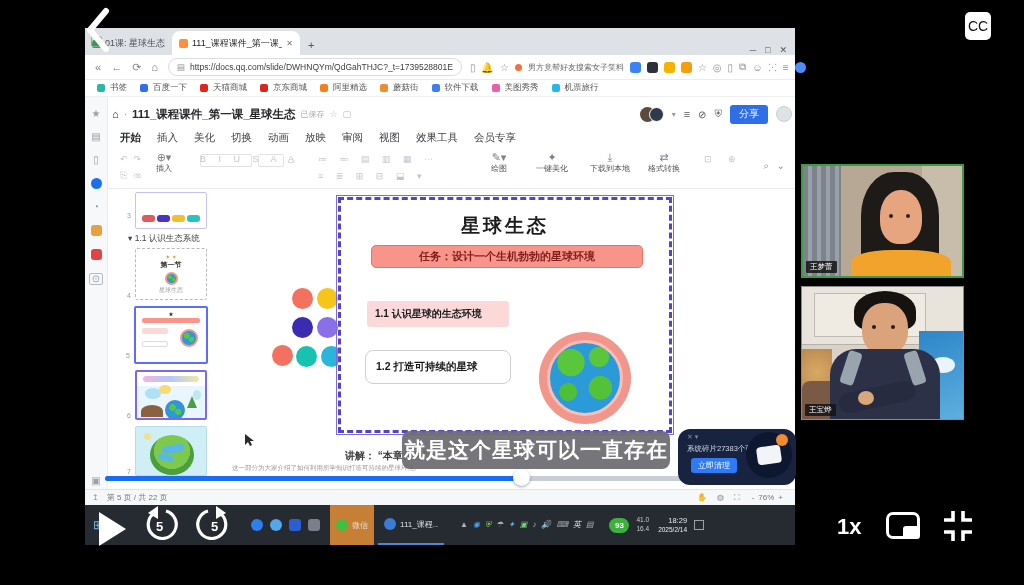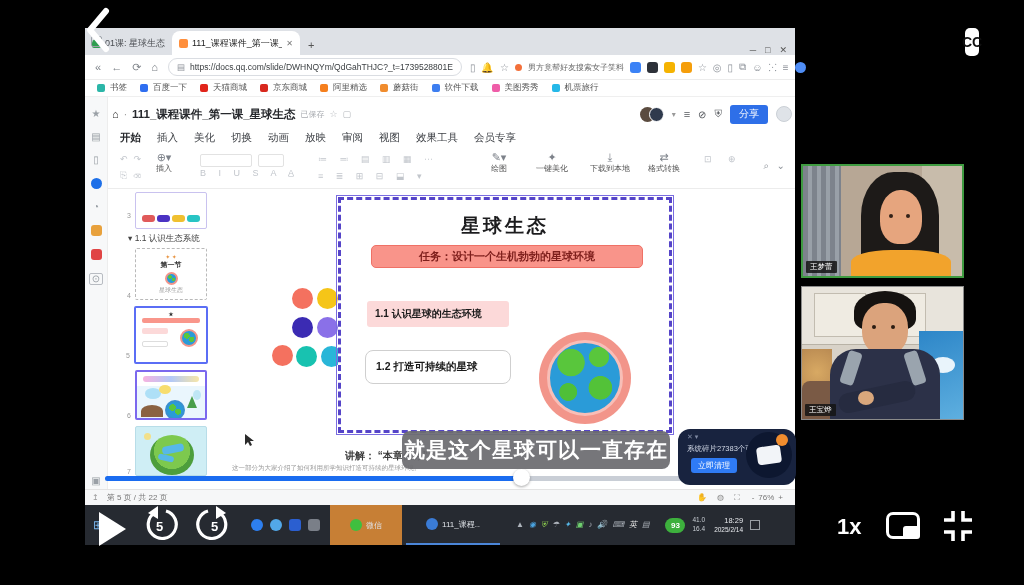--- a/index.html
+++ b/index.html
@@ -61,34 +61,34 @@
   .dot{position:absolute;width:21px;height:21px;border-radius:50%}
 
   
   .seektrack{left:105px;top:476px;width:585px;height:5px;background:#c9ced6;border-radius:3px}
   .seekfill{width:420px;height:5px;background:#1a6cf0;border-radius:3px}
   .seekhandle{left:513px;top:469px;width:17px;height:17px;border-radius:50%;background:#fff;box-shadow:0 1px 3px rgba(0,0,0,.35)}
   .statusbar{left:85px;top:489px;width:710px;height:16px;background:#f6f7f8;border-top:1px solid #e3e3e3;display:flex;align-items:center;font-size:8px;color:#777}
 
   
   .taskbar{left:85px;top:505px;width:710px;height:40px;background:#262a31;display:flex;align-items:center}
-  .tbitem{height:40px;display:flex;align-items:center;gap:4px;padding:0 20px;font-size:8px;color:#dfe3e8;border-bottom:2px solid #4b86d8}
+  .tbitem{height:40px;display:flex;align-items:center;gap:4px;padding:0 6px;font-size:8px;color:#dfe3e8;border-bottom:2px solid #4b86d8}
   .tbico{width:12px;height:12px;border-radius:3px;flex:0 0 auto}
   .trayic{font-size:8px;line-height:1;color:#aeb4bc}
   .badge93{min-width:20px;height:15px;background:#3db03d;border-radius:8px;color:#fff;font-size:8px;font-weight:bold;display:flex;align-items:center;justify-content:center}
   .netcol{display:flex;flex-direction:column;align-items:flex-end;font-size:6.5px;color:#c8cdd3;line-height:1.35}
   .clkcol{display:flex;flex-direction:column;align-items:flex-end;font-size:7.5px;color:#e8eaee;line-height:1.3}
 
   
   .cam{position:absolute;overflow:hidden}
   .nametag{position:absolute;left:3px;background:rgba(20,20,20,.85);color:#fff;font-size:7.5px;padding:1px 4px;border-radius:1px}
 
   
   .subbox{left:402px;top:431px;width:268px;height:38px;background:rgba(108,108,112,.93);border-radius:8px;display:flex;align-items:center;justify-content:center;color:#fff;font-size:21px;font-weight:bold;letter-spacing:1px}
-  .ccbtn{left:965px;top:28px;width:14px;height:28px;background:#fff;border-radius:5px;display:flex;align-items:center;justify-content:center;font-size:14px;font-weight:bold;color:#101010}
+  .ccbtn{left:965px;top:12px;width:26px;height:28px;background:#fff;border-radius:5px;display:flex;align-items:center;justify-content:center;font-size:14px;font-weight:normal;color:#101010}
   .playtri{left:99px;top:512px;width:0;height:0;border-left:27px solid #fff;border-top:17px solid transparent;border-bottom:17px solid transparent}
   .timetxt{left:238px;top:515px;color:#fff;font-size:21px;letter-spacing:.5px}
   .speed{left:837px;top:514px;color:#fff;font-size:22px;font-weight:bold}
   .pip{left:886px;top:512px;width:34px;height:27px;border:3px solid #fff;border-radius:7px}
   .pip::after{content:"";position:absolute;right:-3px;bottom:-3px;width:17px;height:13px;background:#fff;border-radius:3px}
   .skipnum{position:absolute;color:#fff;font-size:13px;font-weight:bold}
 
   
   .popup{left:678px;top:429px;width:118px;height:56px;background:#18233f;border-radius:12px;color:#cfd6e4}
   .popbtn{position:absolute;left:13px;top:29px;width:46px;height:15px;background:#2f7bf5;border-radius:3px;color:#fff;font-size:8px;display:flex;align-items:center;justify-content:center}
@@ -237,21 +237,21 @@
 
   <div class="abs" style="left:108px;top:148px;width:687px;height:41px;border-bottom:1px solid #ececec;background:#fff">
     <span class="abs toolfaint" style="left:12px;top:6px">↶↷</span>
     <span class="abs toolfaint" style="left:12px;top:22px">⎘⌫</span>
     <div class="abs" style="left:48px;top:4px;text-align:center">
       <div class="toolic">⊕▾</div>
       <div class="toollab">插入</div>
     </div>
     <span class="abs" style="left:92px;top:6px;width:52px;height:13px;border:1px solid #e2e2e2;border-radius:2px"></span>
     <span class="abs" style="left:150px;top:6px;width:26px;height:13px;border:1px solid #e2e2e2;border-radius:2px"></span>
-    <span class="abs toolfaint" style="left:92px;top:20px;letter-spacing:5px">B I U S A A̲</span>
+    <span class="abs toolfaint" style="left:92px;top:6px;letter-spacing:5px">B I U S A A̲</span>
     <span class="abs toolfaint" style="left:210px;top:6px;letter-spacing:5px">≔ ≕ ▤ ▥ ▦ ⋯</span>
     <span class="abs toolfaint" style="left:210px;top:23px;letter-spacing:5px">≡ ≣ ⊞ ⊟ ⬓ ▾</span>
     <div class="abs" style="left:383px;top:4px;text-align:center">
       <div class="toolic">✎▾</div>
       <div class="toollab">绘图</div>
     </div>
     <div class="abs" style="left:428px;top:4px;text-align:center">
       <div class="toolic">✦</div>
       <div class="toollab">一键美化</div>
     </div>

